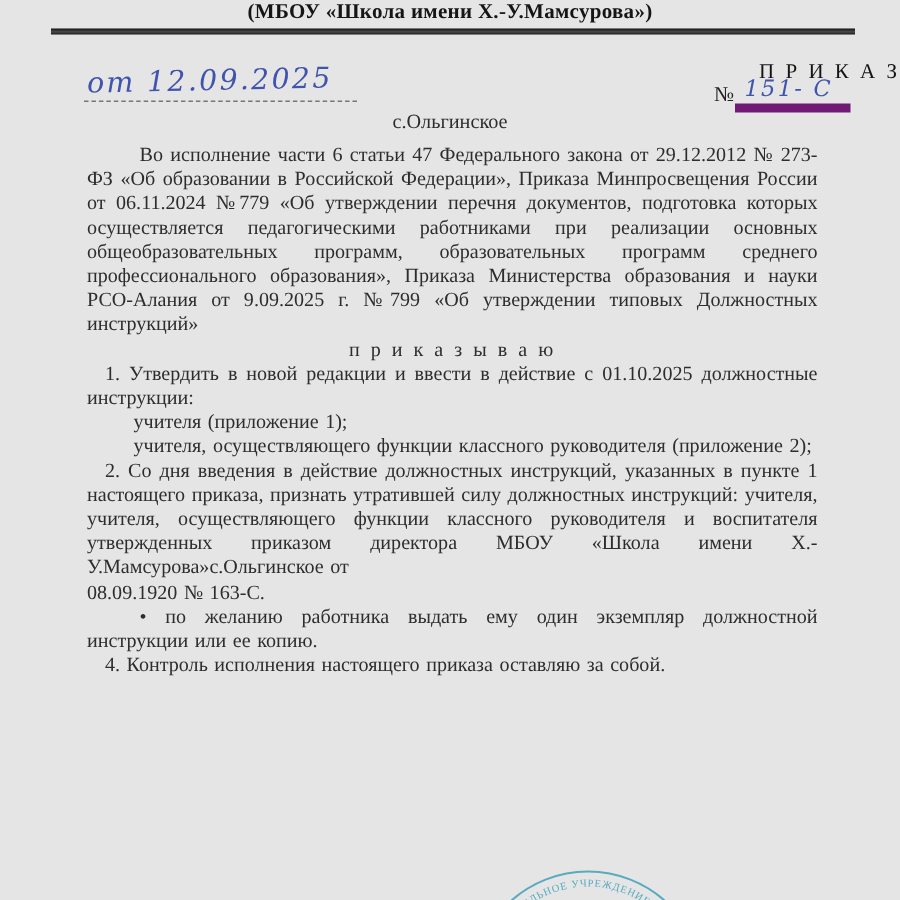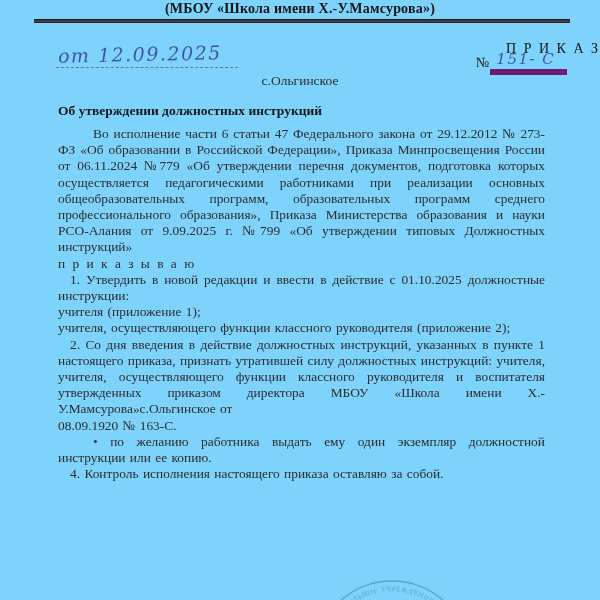--- a/index.html
+++ b/index.html
@@ -1,18 +1,18 @@
 <!DOCTYPE html>
 <html><head>
 <meta charset="utf-8">
 <style>
   html,body { margin:0; padding:0; }
   .page {
     position:relative; width:600px; height:600px;
-    background:#7dd3fc; overflow:hidden;
+    background:#e5e5e5; overflow:hidden;
     font-family:"Liberation Serif","DejaVu Serif",serif;
     color:#2d2d2d;
   }
   .org {
     padding-top:1px; text-align:center; font-weight:700;
     font-size:14px; color:#151515; letter-spacing:0.2px;
   }
   .rule {
     height:4px; margin:2px 30px 0 34px;
     background:linear-gradient(#0e0e0e,#4d4d4d 55%,#181818);
@@ -38,22 +38,22 @@
   }
   .place { position:absolute; left:0; right:0; top:50px; text-align:center; font-size:13.5px; }
   .content { margin:0 55px 0 58px; }
   .subject { font-weight:700; font-size:13.5px; margin:8px 0 7px; color:#161616; }
   .para {
     font-size:13.4px; line-height:16.2px; text-align:justify;
     margin:0; word-spacing:1px;
   }
   .ind-lg { text-indent:35px; }
   .ind-sm { text-indent:12px; }
-  .sub { margin-left:0; text-align:left; }
-  .decree { letter-spacing:1.5px; text-align:left; }
+  .sub { margin-left:31px; text-align:left; }
+  .decree { letter-spacing:1.5px; text-align:center; }
   .stamp { position:absolute; left:312px; top:578px; }
 </style>
 </head>
 <body>
 
 <div class="page">
 
   <div class="org">(МБОУ «Школа имени Х.-У.Мамсурова»)</div>
   <div class="rule"></div>
 
@@ -62,21 +62,20 @@
       <span class="hand">от 12.09.2025</span>
     </div>
     <div class="title">П Р И К А З</div>
     <div class="number">
       <span>№</span><span class="hand num-val">151- С</span>
     </div>
     <div class="place">с.Ольгинское</div>
   </div>
 
   <div class="content">
-    <p class="subject">Об утверждении должностных инструкций</p>
     <p class="para ind-lg">Во исполнение части 6 статьи 47 Федерального закона от 29.12.2012 № 273-ФЗ «Об образовании в Российской Федерации», Приказа Минпросвещения России от 06.11.2024 №779 «Об утверждении перечня документов, подготовка которых осуществляется педагогическими работниками при реализации основных общеобразовательных программ, образовательных программ среднего профессионального образования», Приказа Министерства образования и науки РСО-Алания от 9.09.2025 г. №799 «Об утверждении типовых Должностных инструкций»</p>
     <p class="para decree">п р и к а з ы в а ю</p>
     <p class="para ind-sm">1. Утвердить в новой редакции и ввести в действие с 01.10.2025 должностные инструкции:</p>
     <p class="para sub">учителя (приложение 1);</p>
     <p class="para sub">учителя, осуществляющего функции классного руководителя (приложение 2);</p>
     <p class="para ind-sm">2. Со дня введения в действие должностных инструкций, указанных в пункте 1 настоящего приказа, признать утратившей силу должностных инструкций: учителя, учителя, осуществляющего функции классного руководителя и воспитателя утвержденных приказом директора МБОУ «Школа имени Х.-У.Мамсурова»с.Ольгинское от</p>
     <p class="para">08.09.1920 № 163-С.</p>
     <p class="para ind-lg">• по желанию работника выдать ему один экземпляр должностной инструкции или ее копию.</p>
     <p class="para ind-sm">4. Контроль исполнения настоящего приказа оставляю за собой.</p>
   </div>

